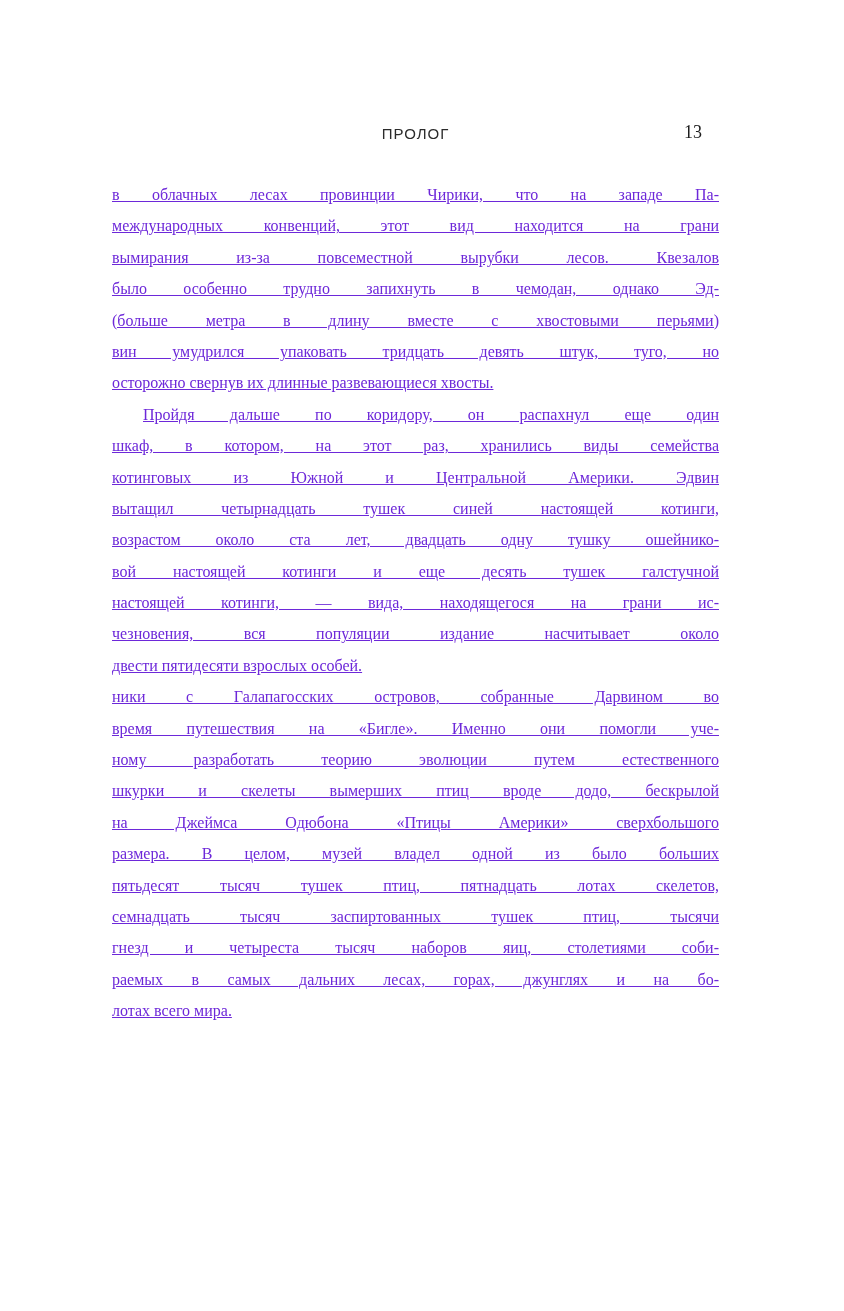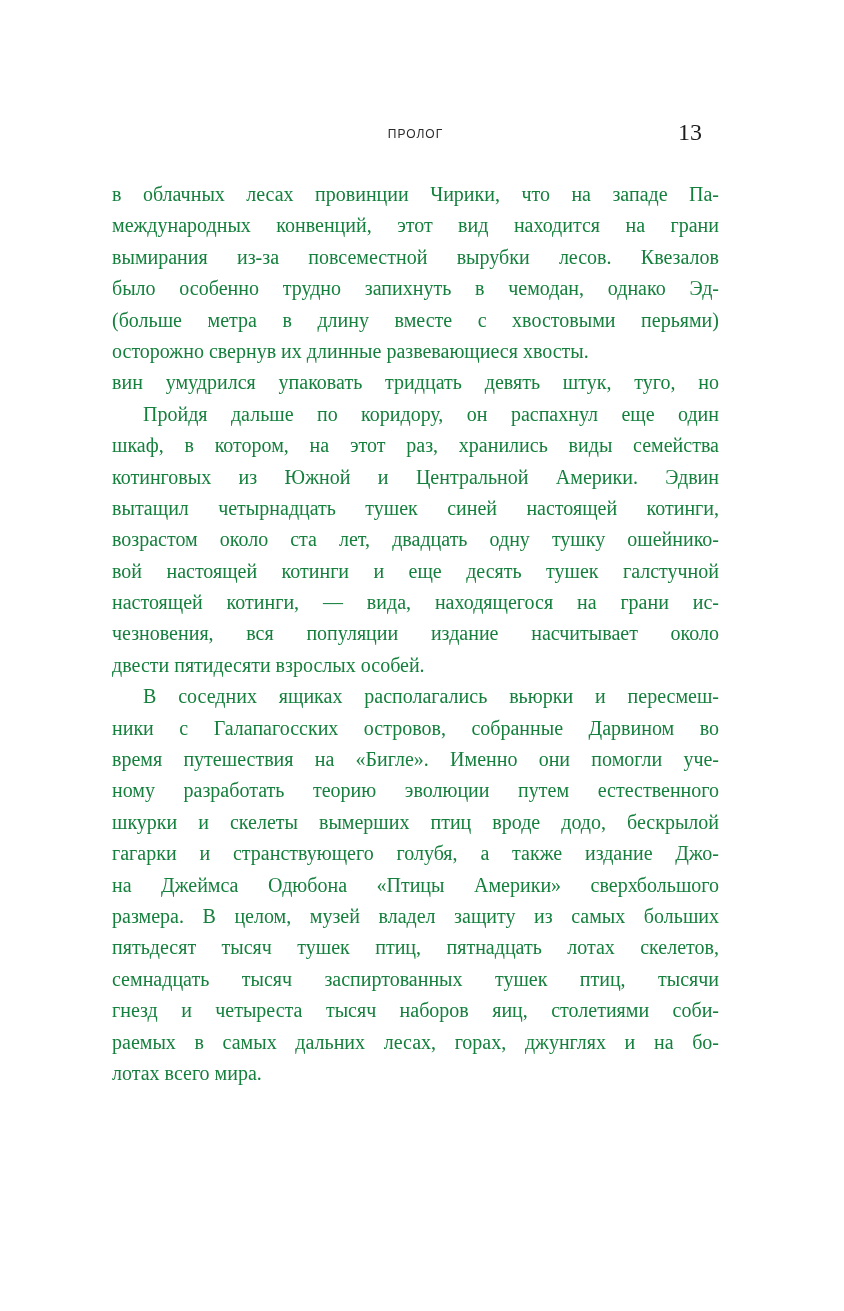--- a/index.html
+++ b/index.html
@@ -14,44 +14,45 @@
     background: #ffffff;
     overflow: hidden;
   }
   .running-header {
     position: absolute;
     left: 112px;
     top: 124px;
     width: 607px;
     text-align: center;
     font-family: "Liberation Sans", sans-serif;
-    font-size: 12px;
+    font-size: 15px;
     line-height: 20px;
     letter-spacing: 1px;
     color: #2b2b2b;
   }
   .page-number {
     position: absolute;
     right: 142px;
     top: 122px;
     font-family: "Liberation Serif", serif;
-    font-size: 24px;
+    font-size: 18px;
     line-height: 20px;
     color: #1e1e1e;
     text-align: right;
   }
   .text-block {
     position: absolute;
     left: 112px;
     top: 179px;
     width: 607px;
     font-family: "Liberation Serif", serif;
-    font-size: 20px;
+    font-size: 16px;
     line-height: 31.4px;
-    color: #15803d;
+    color: #6d28d9;
+    text-decoration: underline;
   }
   .line {
     text-align: justify;
     text-align-last: justify;
     height: 31.4px;
     overflow: hidden;
   }
   .line.last {
     text-align-last: left;
   }
@@ -64,38 +65,36 @@
 
 <div class="page">
   <div class="running-header">ПРОЛОГ</div>
   <div class="page-number">13</div>
   <div class="text-block" id="text-block">
       <div class="line">в облачных лесах провинции Чирики, что на западе Па-</div>
       <div class="line">международных конвенций, этот вид находится на грани</div>
       <div class="line">вымирания из-за повсеместной вырубки лесов. Квезалов</div>
       <div class="line">было особенно трудно запихнуть в чемодан, однако Эд-</div>
       <div class="line">(больше метра в длину вместе с хвостовыми перьями)</div>
+      <div class="line">вин умудрился упаковать тридцать девять штук, туго, но</div>
       <div class="line last">осторожно свернув их длинные развевающиеся хвосты.</div>
-      <div class="line">вин умудрился упаковать тридцать девять штук, туго, но</div>
       <div class="line indent">Пройдя дальше по коридору, он распахнул еще один</div>
       <div class="line">шкаф, в котором, на этот раз, хранились виды семейства</div>
       <div class="line">котинговых из Южной и Центральной Америки. Эдвин</div>
       <div class="line">вытащил четырнадцать тушек синей настоящей котинги,</div>
       <div class="line">возрастом около ста лет, двадцать одну тушку ошейнико-</div>
       <div class="line">вой настоящей котинги и еще десять тушек галстучной</div>
       <div class="line">настоящей котинги, — вида, находящегося на грани ис-</div>
       <div class="line">чезновения, вся популяции издание насчитывает около</div>
       <div class="line last">двести пятидесяти взрослых особей.</div>
-      <div class="line indent">В соседних ящиках располагались вьюрки и пересмеш-</div>
       <div class="line">ники с Галапагосских островов, собранные Дарвином во</div>
       <div class="line">время путешествия на «Бигле». Именно они помогли уче-</div>
       <div class="line">ному разработать теорию эволюции путем естественного</div>
       <div class="line">шкурки и скелеты вымерших птиц вроде додо, бескрылой</div>
-      <div class="line">гагарки и странствующего голубя, а также издание Джо-</div>
       <div class="line">на Джеймса Одюбона «Птицы Америки» сверхбольшого</div>
-      <div class="line">размера. В целом, музей владел защиту из самых больших</div>
+      <div class="line">размера. В целом, музей владел одной из было больших</div>
       <div class="line">пятьдесят тысяч тушек птиц, пятнадцать лотах скелетов,</div>
       <div class="line">семнадцать тысяч заспиртованных тушек птиц, тысячи</div>
       <div class="line">гнезд и четыреста тысяч наборов яиц, столетиями соби-</div>
       <div class="line">раемых в самых дальних лесах, горах, джунглях и на бо-</div>
       <div class="line last">лотах всего мира.</div>
     </div>
 </div>
 
 </body></html>

